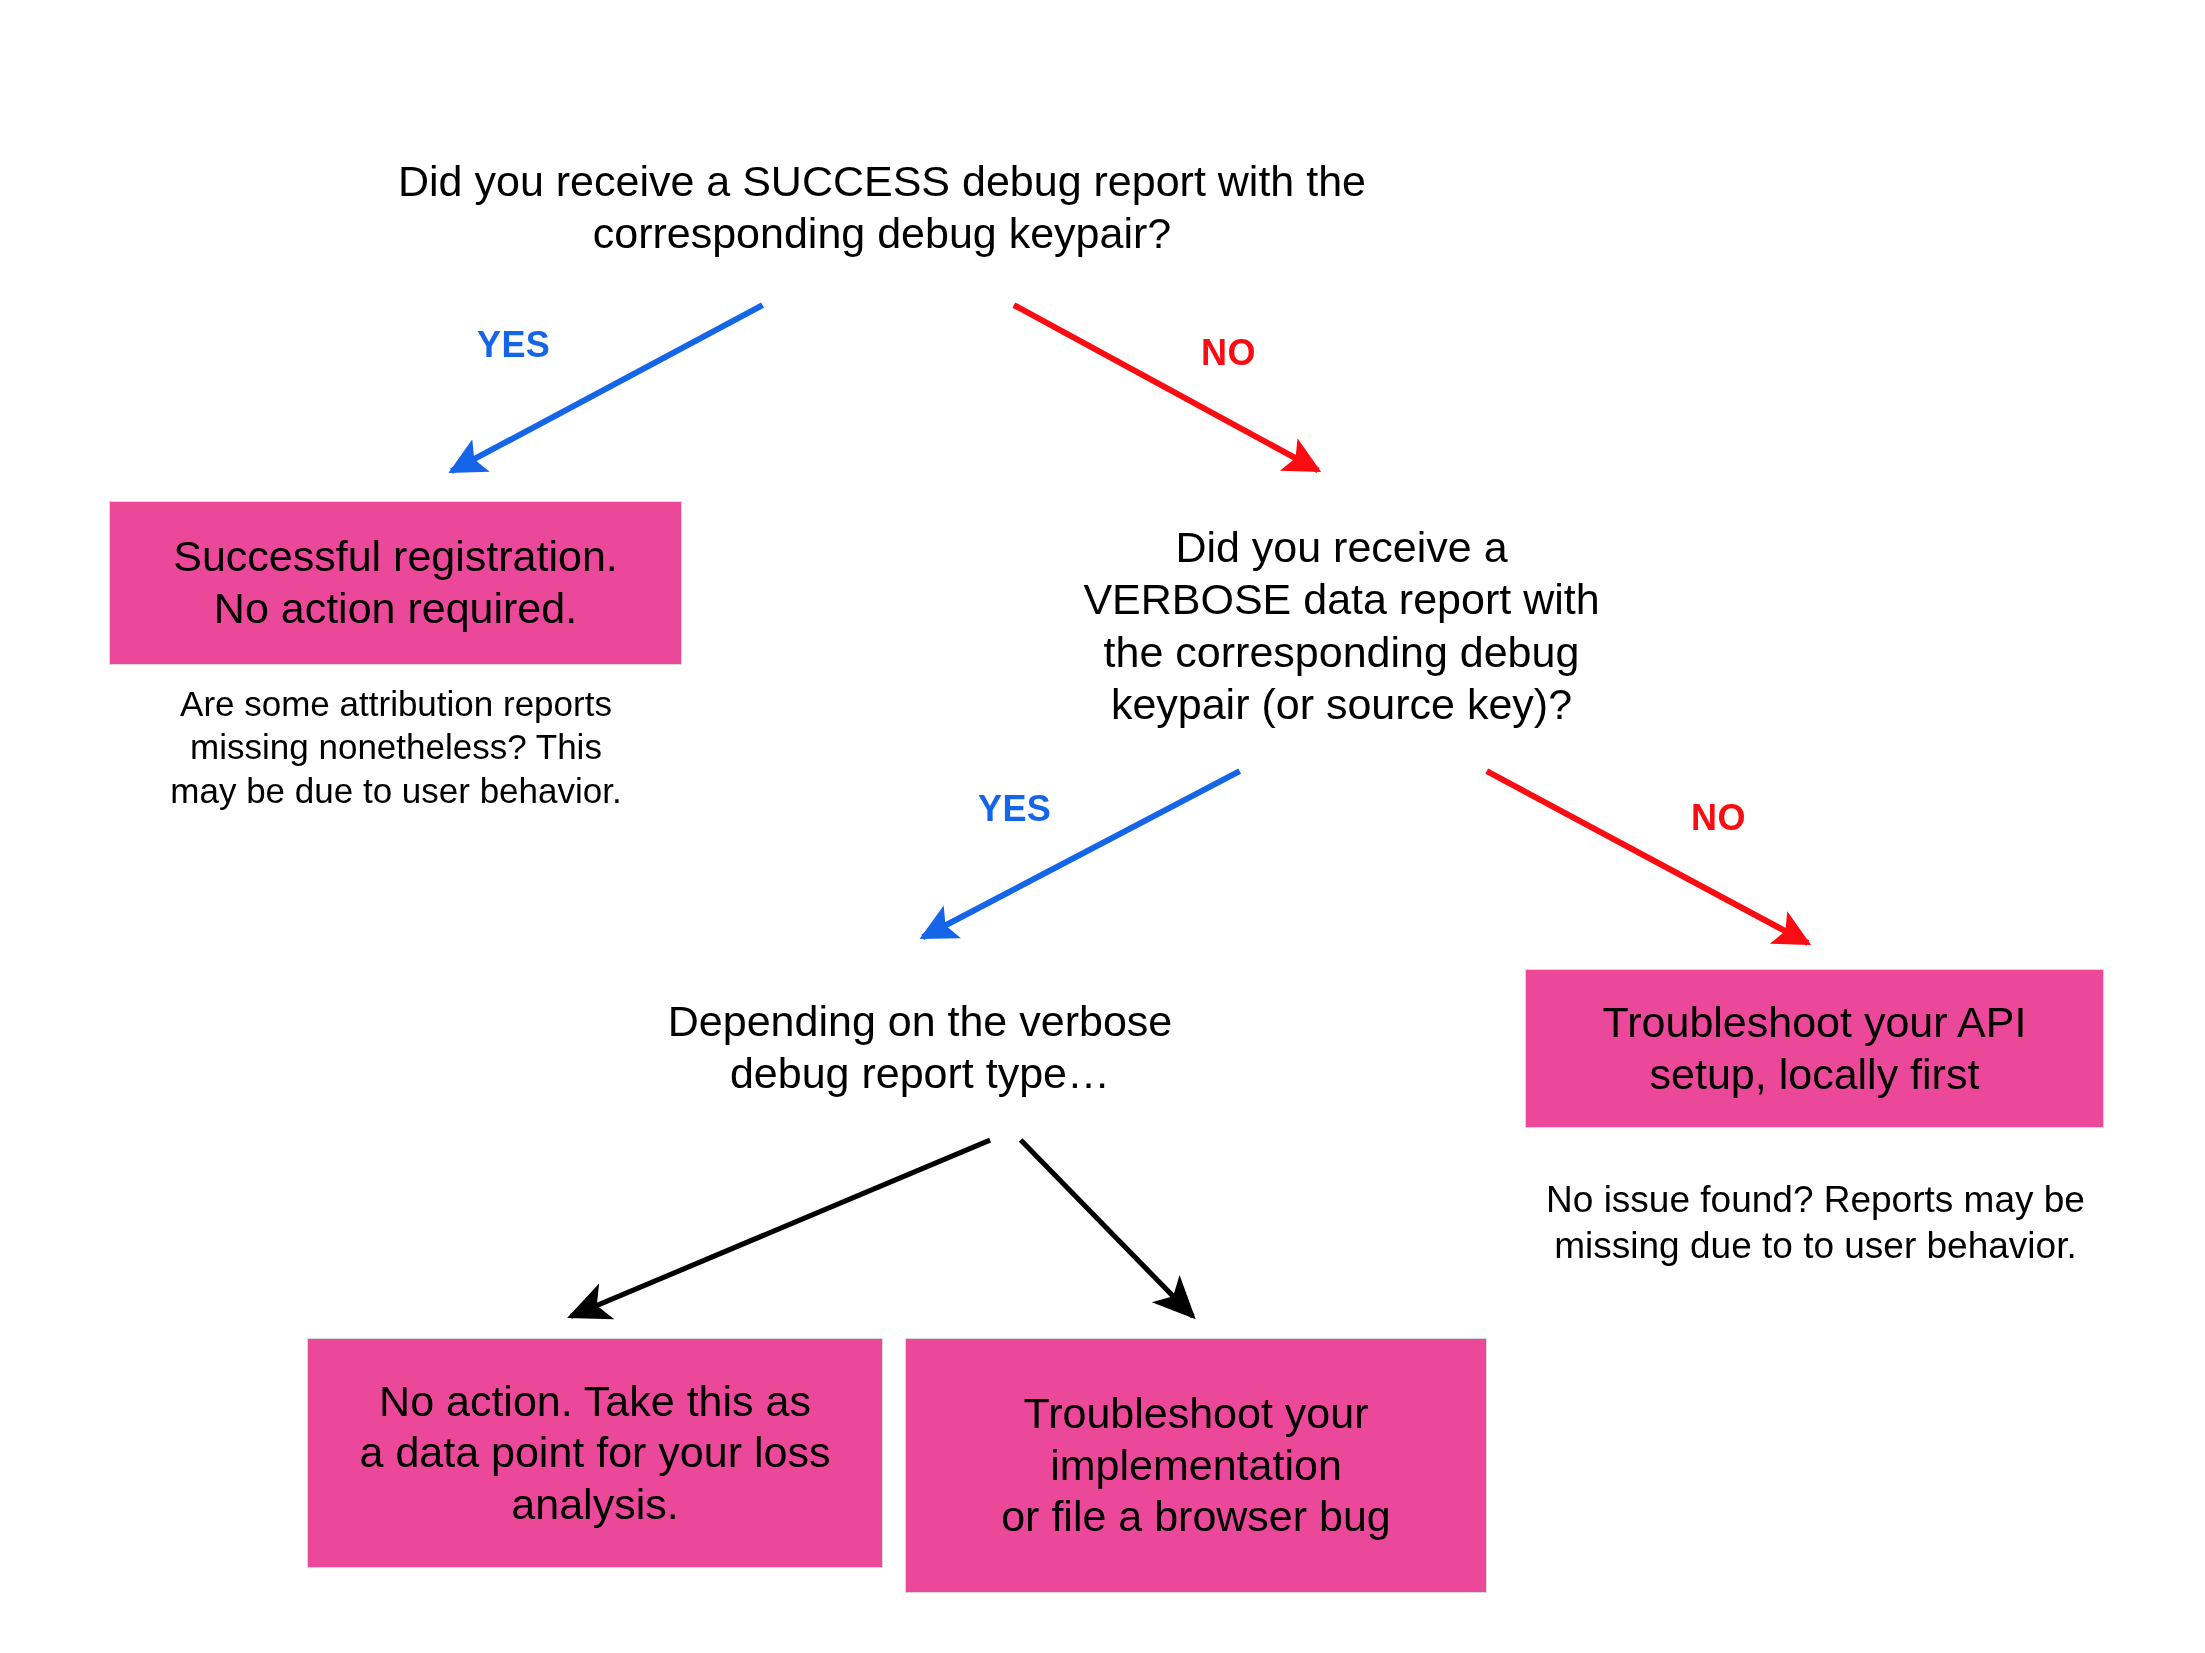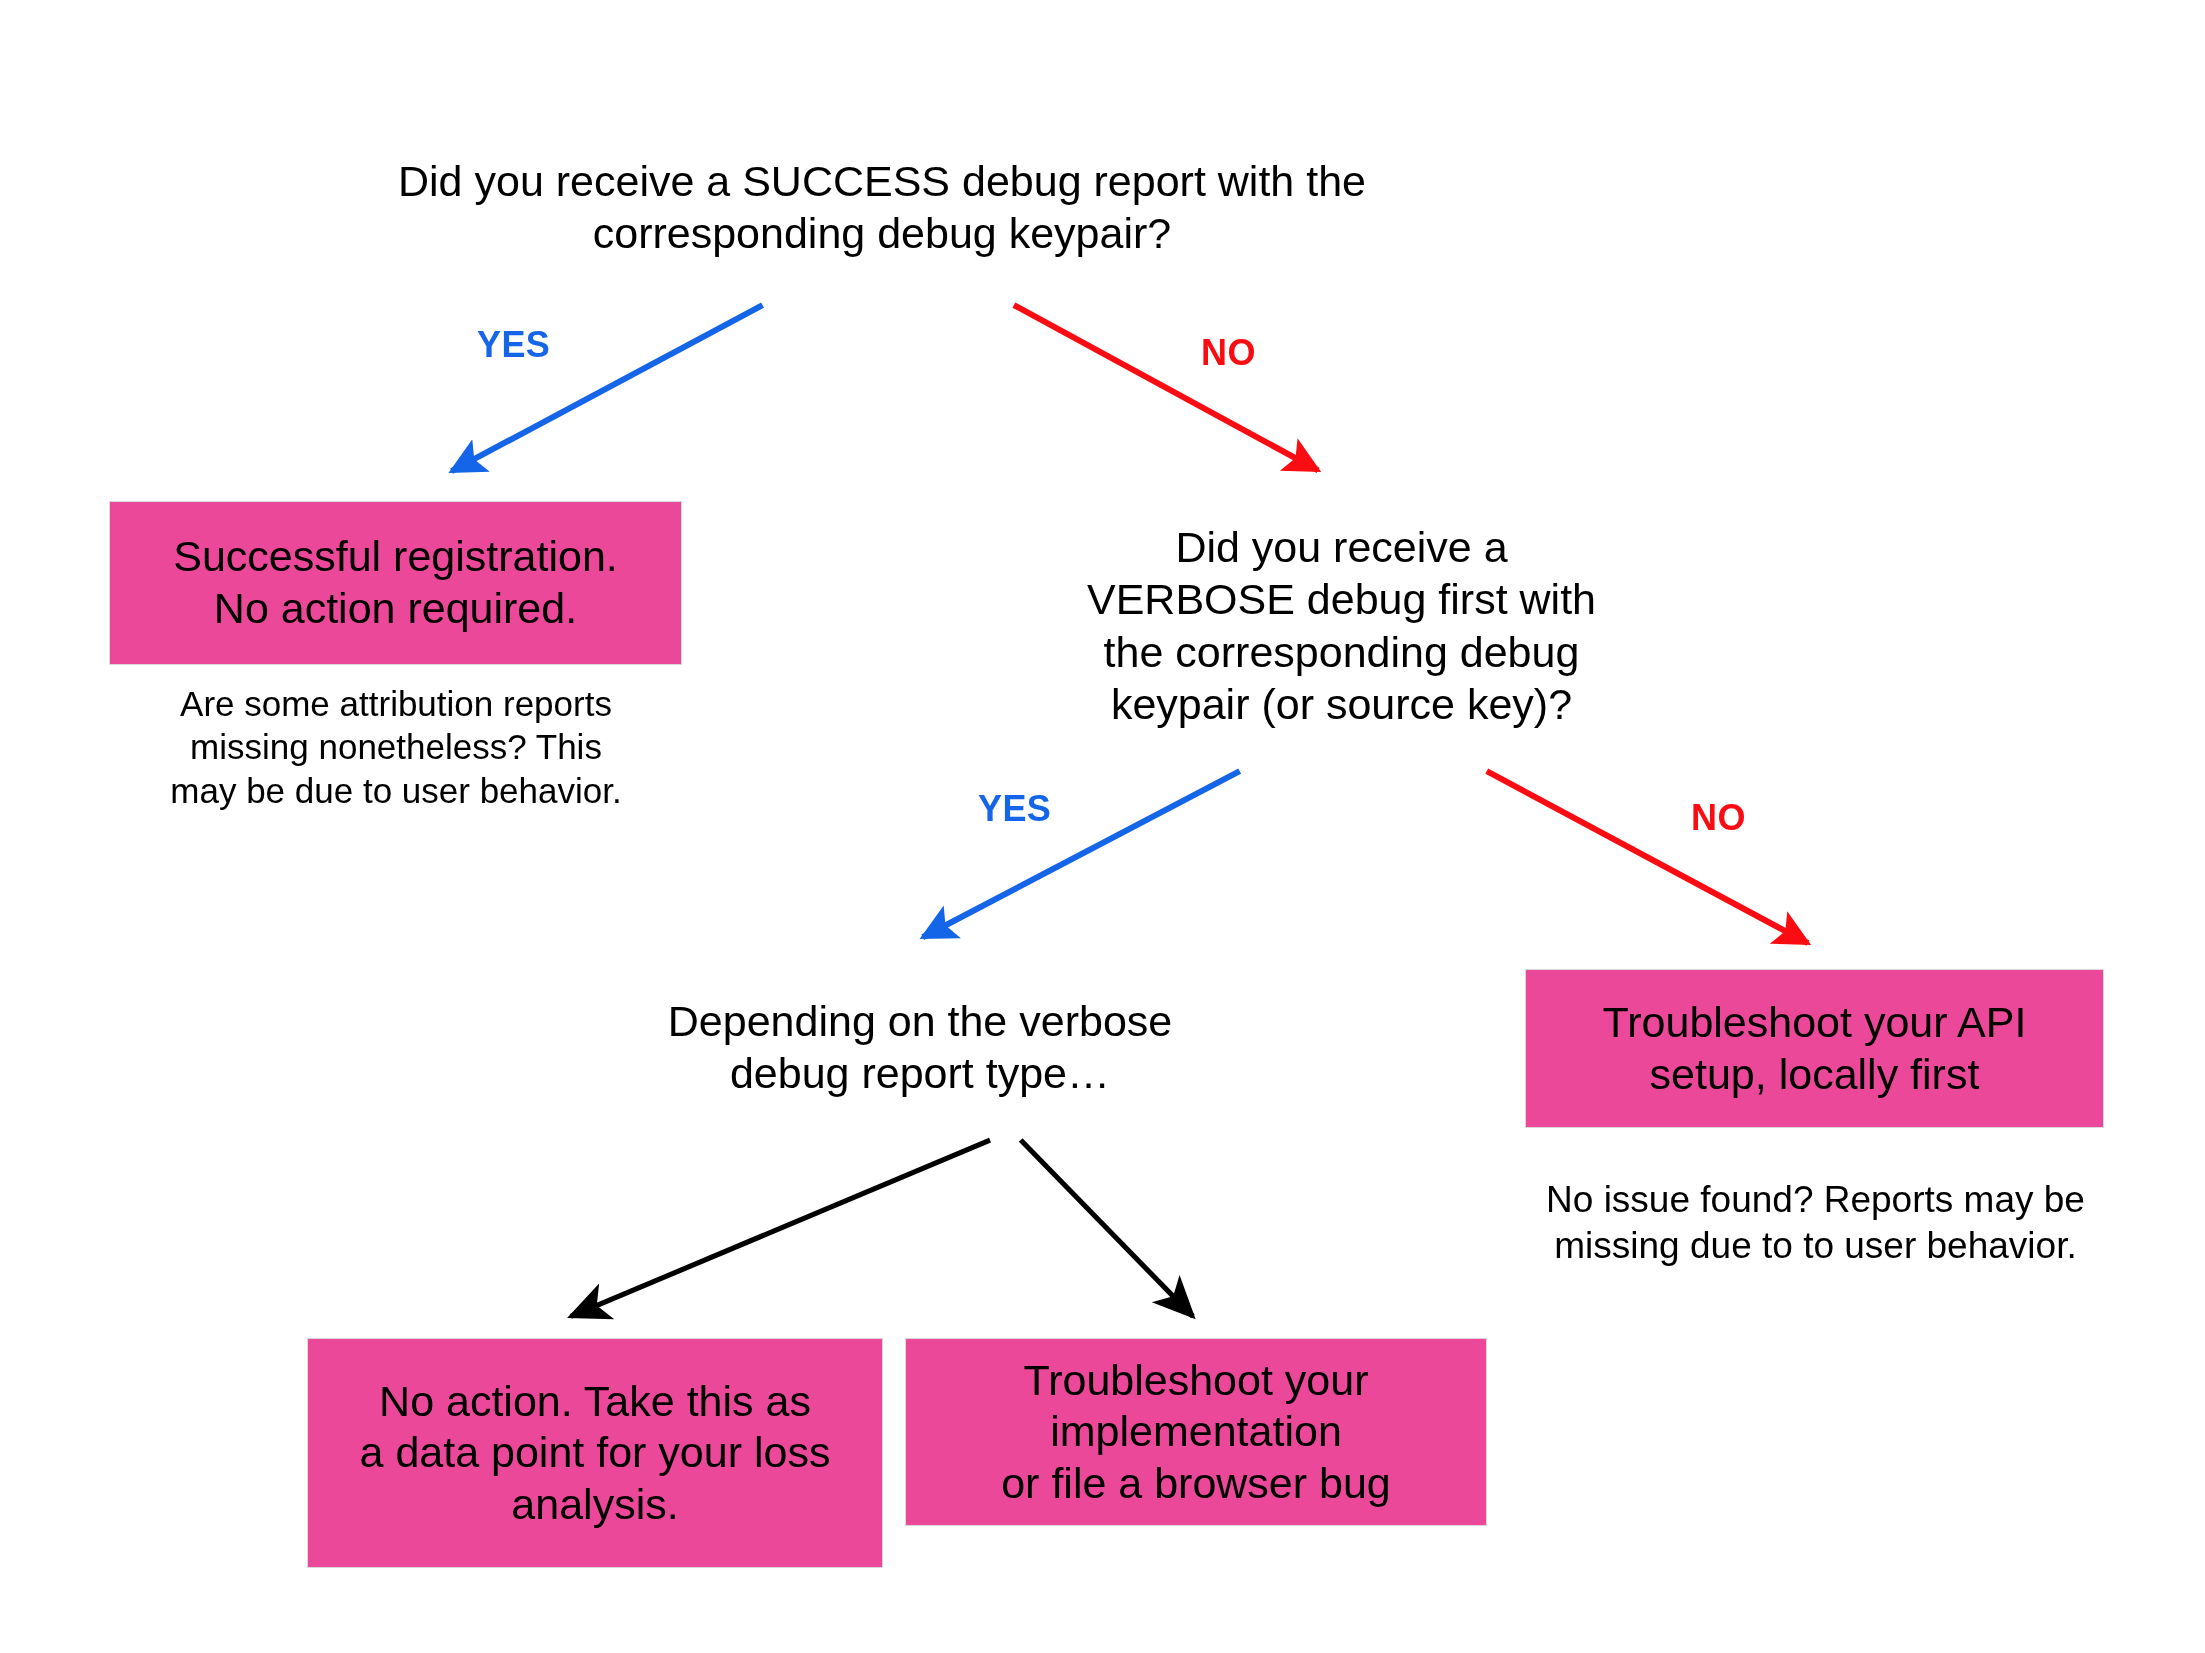--- a/index.html
+++ b/index.html
@@ -131,21 +131,21 @@
   <div class="abs box" style="left:109px; top:501px; width:573px; height:164px;">
     <span class="inner">Successful registration.
 No action required.</span>
   </div>
 
   <div class="abs caption" style="left:102px; top:682px; width:588px;">Are some attribution reports
 missing nonetheless? This
 may be due to user behavior.</div>
 
   <div class="abs qtext" style="left:1005px; top:521px; width:673px;"><span>Did you receive a
-</span><b class="strong">VERBOSE debug first</b><span> with
+</span><b class="strong">VERBOSE data report</b><span> with
 the corresponding debug
 keypair (or source key)?</span></div>
 
   <div class="abs edge-label yes" style="left:978px; top:788px;">YES</div>
   <div class="abs edge-label no" style="left:1691px; top:797px;">NO</div>
 
   <div class="abs qtext" style="left:596px; top:995px; width:648px;">Depending on the verbose
 debug report type…</div>
 
   <div class="abs box" style="left:1525px; top:969px; width:579px; height:159px;">
@@ -155,20 +155,20 @@
 
   <div class="abs caption wide" style="left:1466px; top:1149px; width:699px;">No issue found? Reports may be
 missing due to to user behavior.</div>
 
   <div class="abs box" style="left:307px; top:1338px; width:576px; height:230px;">
     <span class="inner">No action. Take this as
 a data point for your loss
 analysis.</span>
   </div>
 
-  <div class="abs box" style="left:905px; top:1338px; width:582px; height:188px;">
+  <div class="abs box" style="left:905px; top:1338px; width:582px; height:255px;">
     <span class="inner">Troubleshoot your
 implementation
 or file a browser bug</span>
   </div>
 
 </div>
 
 
 </body></html>

